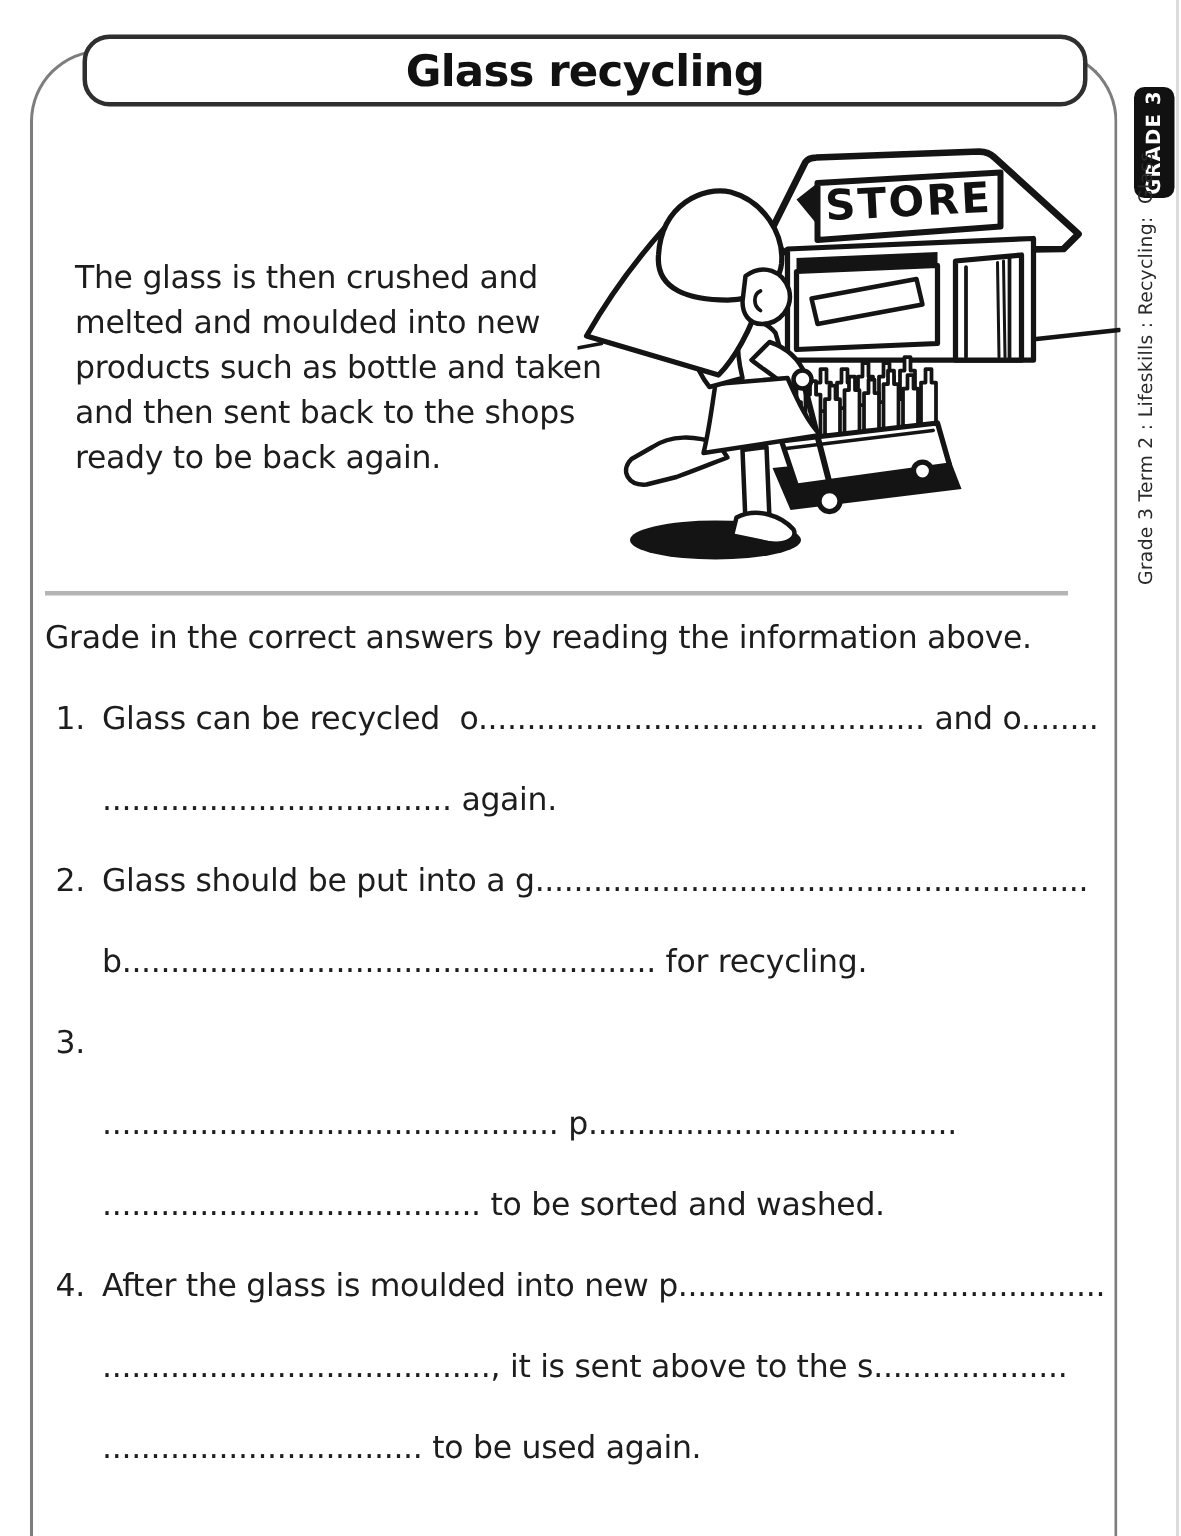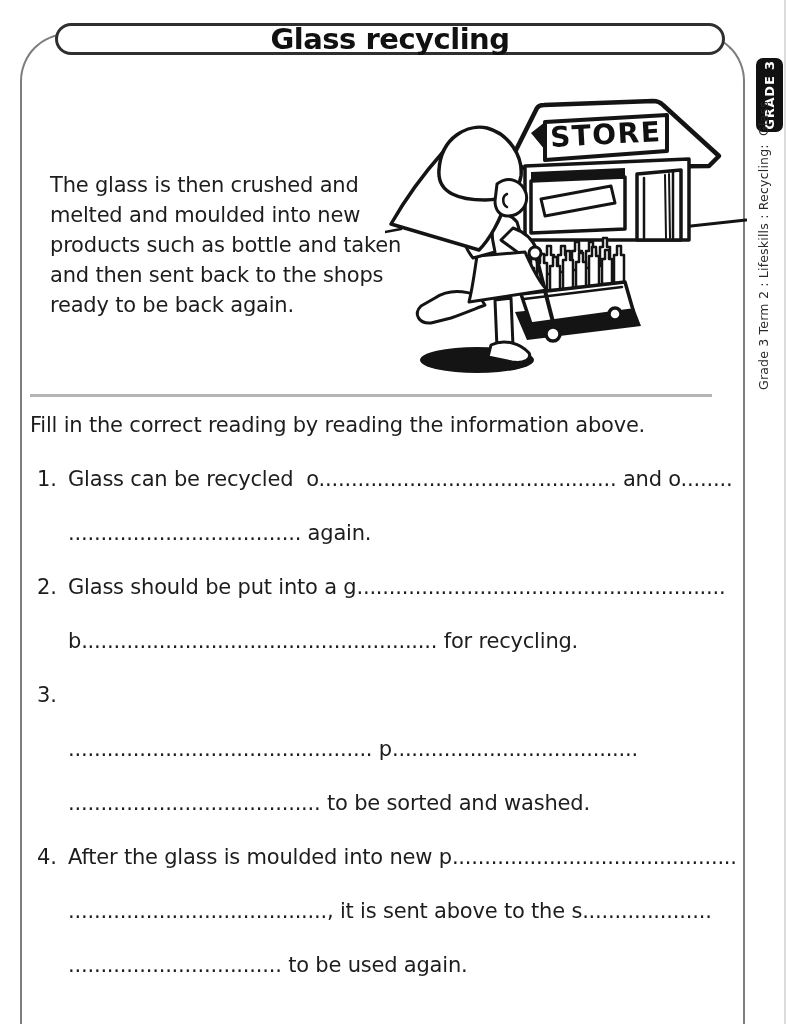--- a/index.html
+++ b/index.html
@@ -14,21 +14,21 @@
     position: absolute; left: 20px; top: 33px; width: 725px; height: 1040px;
     border: 2px solid #7d7d7d; border-bottom: none;
     border-radius: 48px 48px 0 0; background: #ffffff; box-sizing: border-box;
   }
   .edge-line {
     position: absolute; left: 784px; top: 0; width: 2px; height: 1024px;
     background: #dcdcdc;
   }
   
   .title-banner {
-    position: absolute; left: 55px; top: 23px; width: 670px; height: 32px;
+    position: absolute; left: 55px; top: 23px; width: 670px; height: 48px;
     background: #ffffff; border: 3px solid #2f2f2f; border-radius: 18px;
     box-sizing: border-box; display: flex; align-items: center; justify-content: center;
   }
   .title-banner .title-text {
     font-size: 29px; font-weight: 700; letter-spacing: -0.5px; color: #111111;
     white-space: pre;
   }
   
   .grade-badge {
     position: absolute; left: 756px; top: 132px; width: 74px; height: 27px;
@@ -145,21 +145,21 @@
       <path d="M54,72 C56,38 84,26 102,30 C124,36 138,58 136,78 C134,94 118,102 100,102 C76,102 52,96 54,72 Z" fill="#ffffff" stroke-width="3.5"></path>
       <path d="M112,86 C124,77 137,83 141,95 C144,107 135,118 123,118 C114,118 110,111 110,103 Z" fill="#ffffff"></path>
       <path d="M122,96 C117,98 117,106 122,109" stroke-width="2.5"></path>
       <circle cx="150" cy="155" r="6" fill="#ffffff"></circle>
     </g>
   </svg>
 
   <div class="divider"></div>
 
   <section class="worksheet">
-    <div class="ws-line">Fill in the correct reading by reading the information above.</div>
+    <div class="ws-line">Grade in the correct answers by reading the information above.</div>
 
     <div>
       <div class="ws-line q-first"><span class="q-num">1.</span><span>Glass can be recycled  o.............................................. and o........</span></div>
       <div class="ws-line q-cont">.................................... again.</div>
     </div>
 
     <div>
       <div class="ws-line q-first"><span class="q-num">2.</span><span>Glass should be put into a g.........................................................</span></div>
       <div class="ws-line q-cont">b....................................................... for recycling.</div>
     </div>

